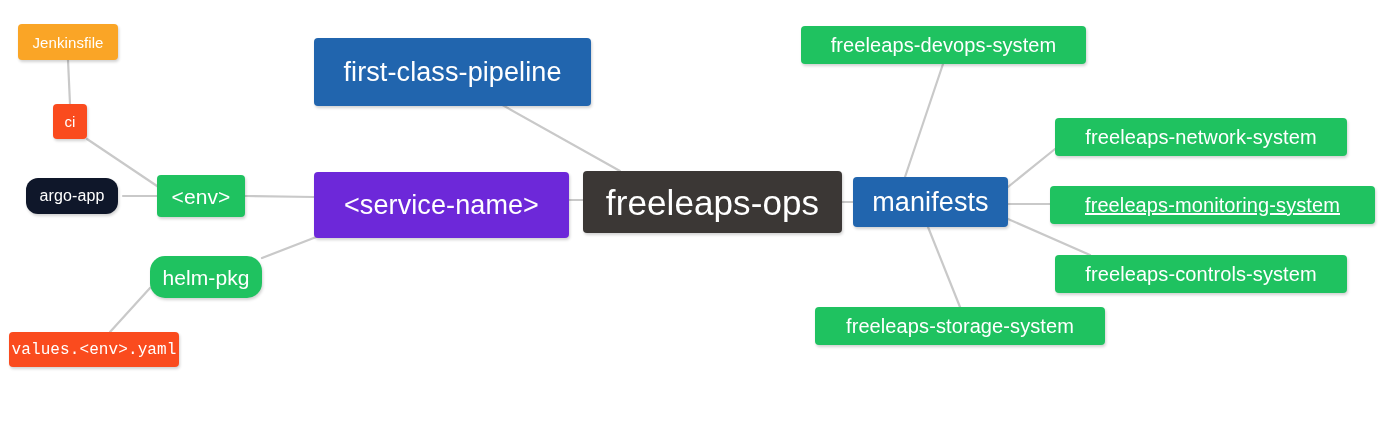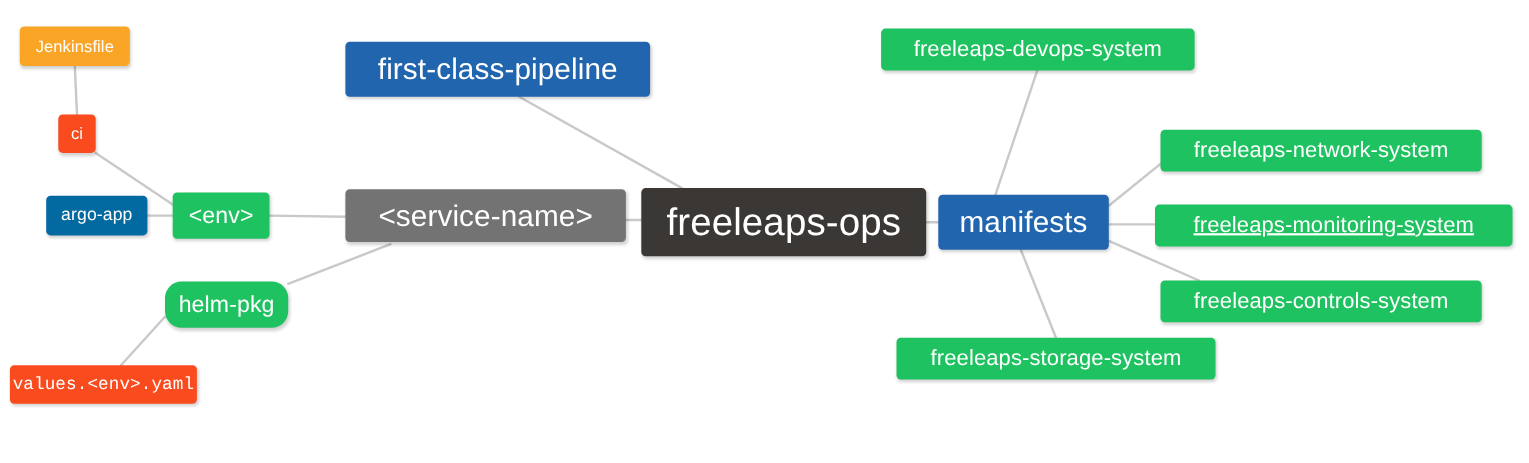--- a/index.html
+++ b/index.html
@@ -67,30 +67,30 @@
       <line x1="1008" y1="219" x2="1090" y2="255" stroke="#c9c9c9" stroke-width="2.2" stroke-linecap="round"></line>
       <line x1="928" y1="227" x2="960" y2="307" stroke="#c9c9c9" stroke-width="2.2" stroke-linecap="round"></line>
     </svg>
   <div id="node-layer">
       <div class="node n-orange" style="left: 18px; top: 24px; width: 100px; height: 36px; font-size: 15px; background: rgb(250, 165, 38);">
         <span>Jenkinsfile</span>
       </div>
       <div class="node n-red" style="left: 53px; top: 104px; width: 34px; height: 35px; font-size: 15px; background: rgb(250, 75, 30);">
         <span>ci</span>
       </div>
-      <div class="node n-red" style="left: 42px; top: 178px; width: 92px; height: 36px; font-size: 16px; background: #0369a1;">
+      <div class="node n-red" style="left: 26px; top: 178px; width: 92px; height: 36px; font-size: 16px; background: #0f172a; border-radius: 12px;">
         <span>argo-app</span>
       </div>
       <div class="node n-green" style="left: 157px; top: 175px; width: 88px; height: 42px; font-size: 21px; background: rgb(31, 194, 96);">
         <span>&lt;env&gt;</span>
       </div>
-      <div class="node n-blue" style="left: 314px; top: 172px; width: 255px; height: 48px; font-size: 27px; background: #737373;">
+      <div class="node n-blue" style="left: 314px; top: 172px; width: 255px; height: 66px; font-size: 27px; background: #6d28d9;">
         <span>&lt;service-name&gt;</span>
       </div>
-      <div class="node n-blue" style="left: 314px; top: 38px; width: 277px; height: 50px; font-size: 27px; background: rgb(33, 101, 174);">
+      <div class="node n-blue" style="left: 314px; top: 38px; width: 277px; height: 68px; font-size: 27px; background: rgb(33, 101, 174);">
         <span>first-class-pipeline</span>
       </div>
       <div class="node n-green" style="left: 150px; top: 256px; width: 112px; height: 42px; font-size: 21px; background: rgb(31, 194, 96); border-radius: 15px;">
         <span>helm-pkg</span>
       </div>
       <div class="node n-red" style="left: 9px; top: 332px; width: 170px; height: 35px; font-size: 16px; background: rgb(250, 75, 30); font-family: Liberation Mono, monospace;">
         <span>values.&lt;env&gt;.yaml</span>
       </div>
       <div class="node n-root" style="left: 583px; top: 171px; width: 259px; height: 62px; font-size: 35px; background: rgb(59, 55, 53);">
         <span>freeleaps-ops</span>

